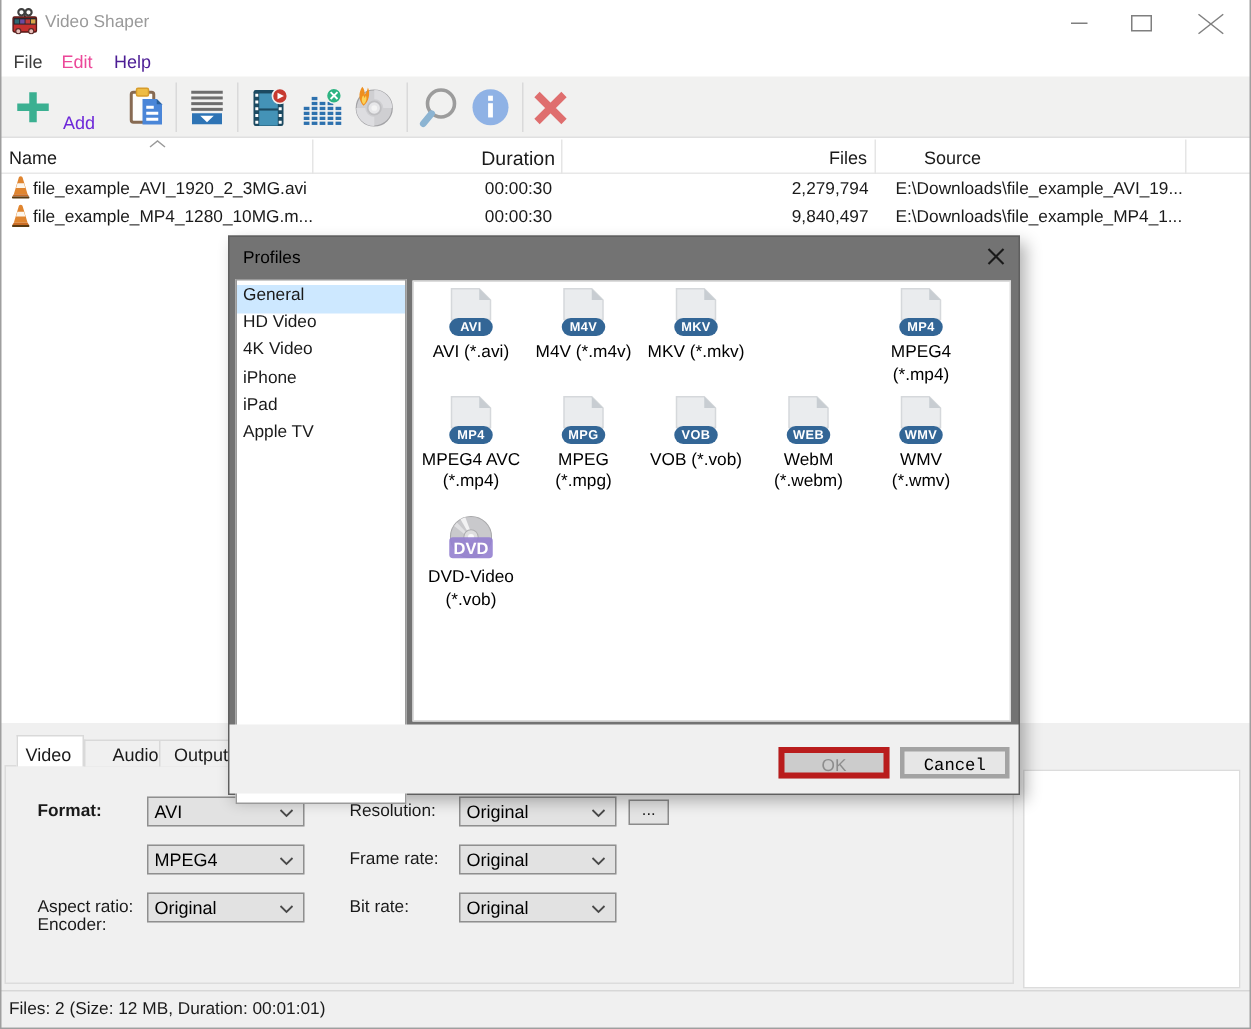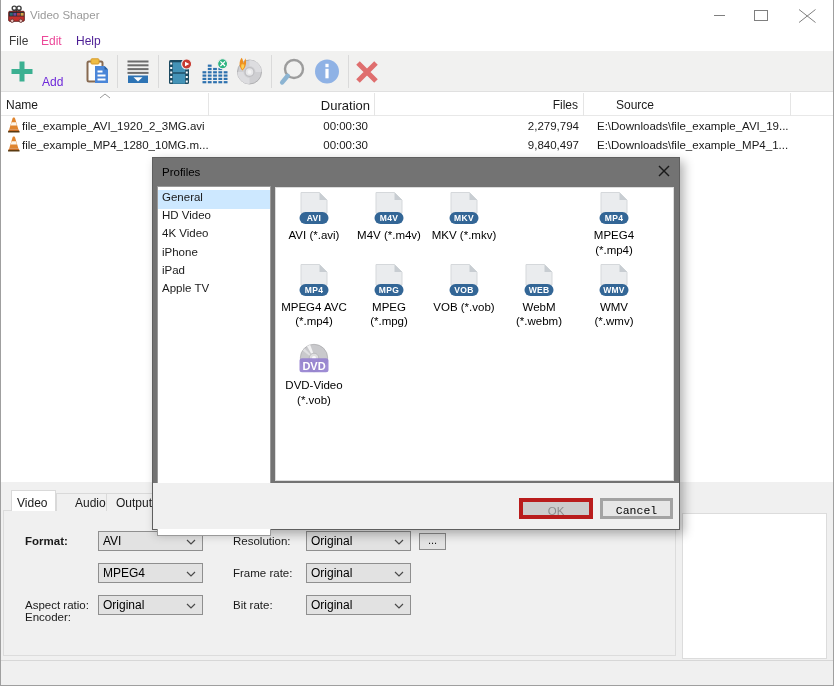--- a/index.html
+++ b/index.html
@@ -226,20 +226,21 @@
         <path d="M1 1 L5 5 L9 1" fill="none" stroke="#4a4a4a" stroke-width="1.2"></path>
       </svg></div>
   <div class="combo" style="left:306px;top:595px;">Original<svg width="10" height="6" viewBox="0 0 10 6">
         <path d="M1 1 L5 5 L9 1" fill="none" stroke="#4a4a4a" stroke-width="1.2"></path>
       </svg></div>
   <div class="abs" style="left:419px;top:533px;width:27px;height:17px;background:#e3e3e3;border:1px solid #8b8b8b;text-align:center;line-height:13px;font-size:11px;">...</div>
 
   <div class="abs" style="left:682px;top:513px;width:145px;height:146px;background:#fff;border:1px solid #dcdcdc;"></div>
 
   <div class="abs" style="left:0px;top:660px;width:834px;height:25px;background:#f0f0f0;border-top:1px solid #d7d7d7;"></div>
+  <div class="abs" style="left:6px;top:667px;">Files: 2 (Size: 12 MB, Duration: 00:01:01)</div>
 
   <div class="abs" id="dlg" style="left:152px;top:157px;width:528px;height:373px;background:#737373;border:1px solid #5f5f5f;box-shadow:4px 4px 10px rgba(0,0,0,0.30);">
     <div class="abs" style="left:9px;top:8px;color:#000;">Profiles</div>
     <svg class="abs" style="left:500px;top:2px" width="22" height="22" viewBox="0 0 22 22">
       <line x1="6" y1="6" x2="16" y2="16" stroke="#1a1a1a" stroke-width="1.4"></line>
       <line x1="16" y1="6" x2="6" y2="16" stroke="#1a1a1a" stroke-width="1.4"></line>
     </svg>
 
     <div class="abs" style="left:4px;top:28px;width:114px;height:350px;background:#fff;border:1px solid #9a9a9a;">
       <div class="abs" style="left:0px;top:3px;width:112px;height:19px;background:#cde8ff;"></div>

